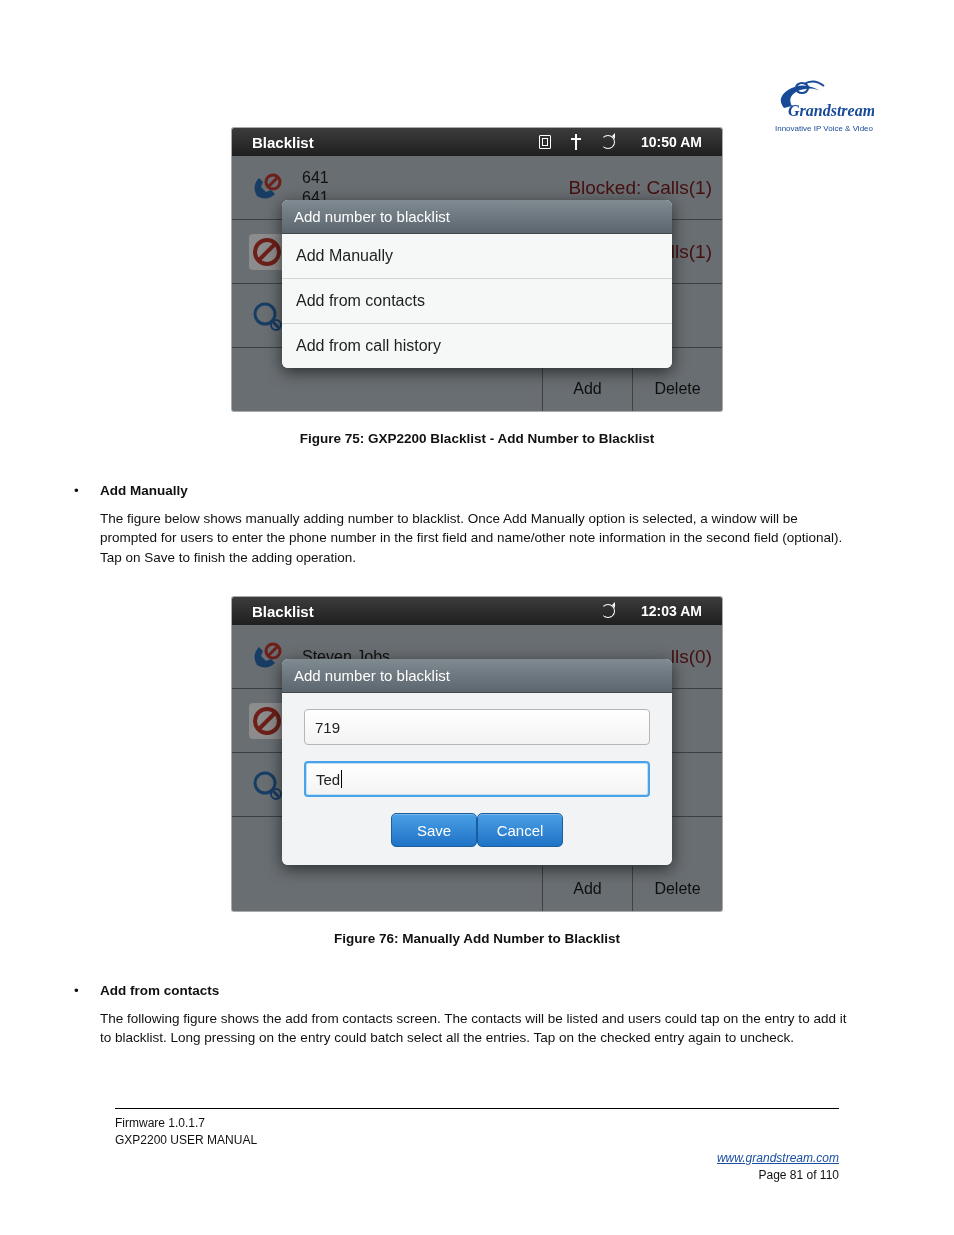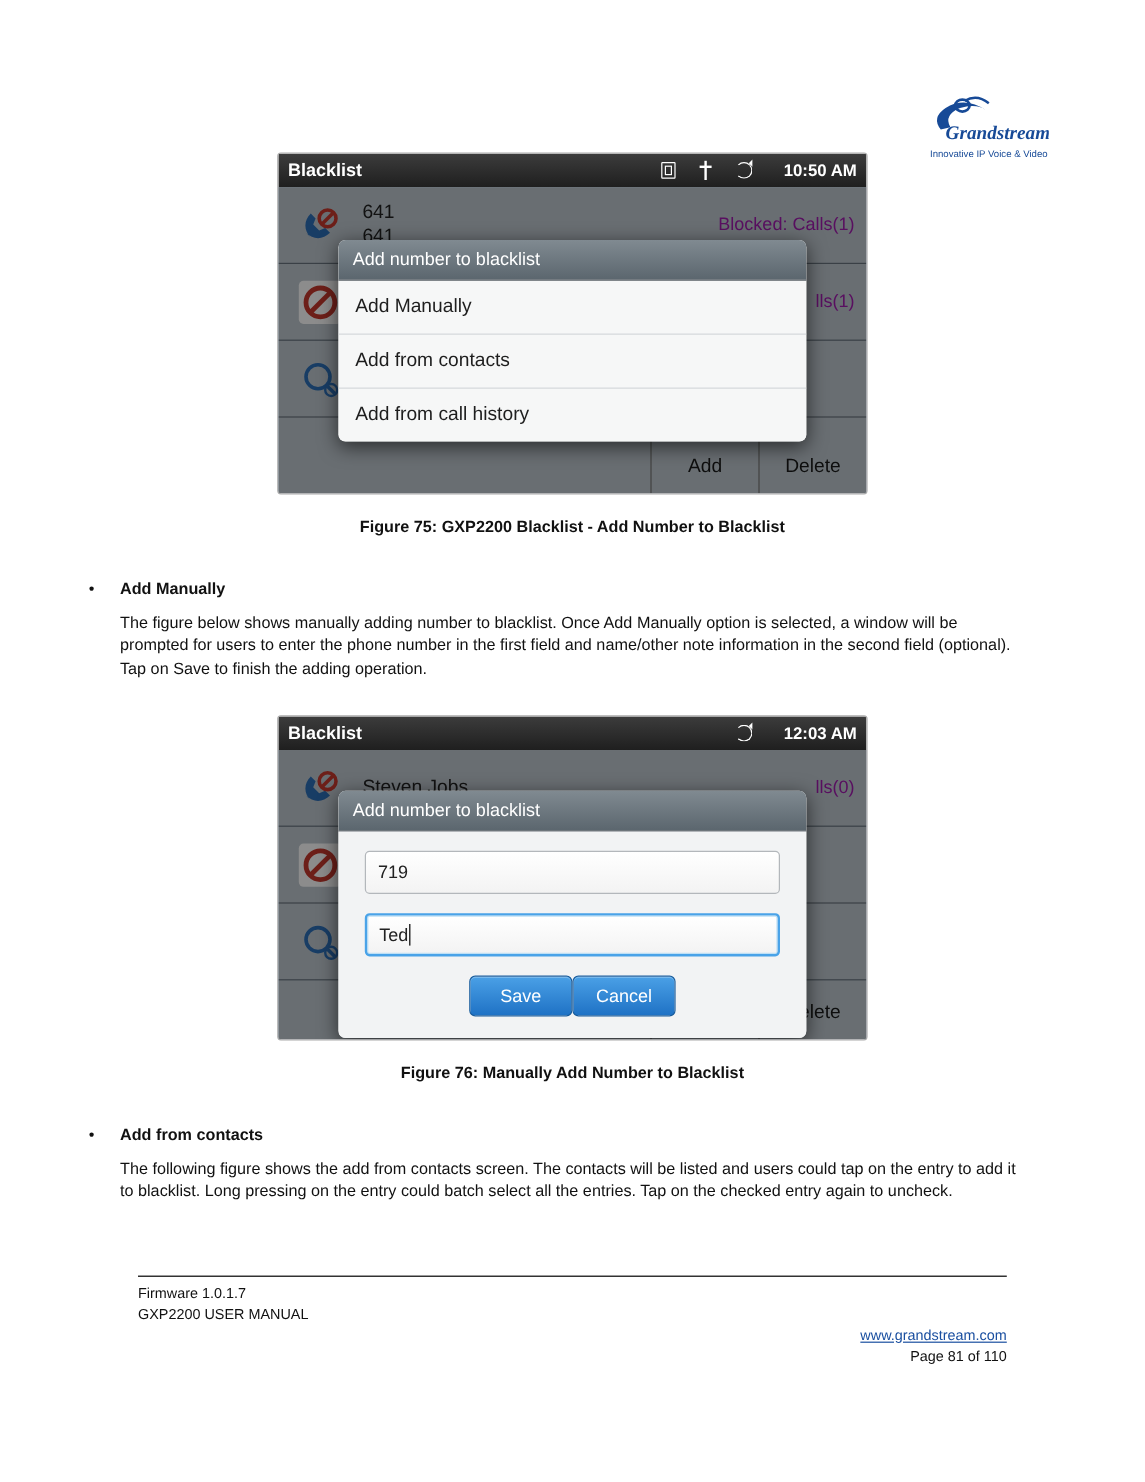--- a/index.html
+++ b/index.html
@@ -2,31 +2,31 @@
 <html><head>
 <meta charset="utf-8">
 <style>
   * { box-sizing: border-box; margin: 0; padding: 0; }
   body { font-family: Arial, Helvetica, sans-serif; background: #fff; width: 954px; margin: 0 auto; }
   .page { position: relative; padding: 50px 60px; min-height: 1235px; }
   .logo { position: absolute; top: 76px; right: 80px; text-align: center; }
   .logo svg { display: block; }
   .logo-caption { font-size: 8px; color: #174a97; margin-top: 2px; }
   .screenshot { width: 490px; margin: 0 auto; display: block; position: relative; border-radius: 2px; overflow: hidden; box-shadow: 0 0 0 1px #aaa; }
-  .status-bar { background: linear-gradient(#3c3c3c, #1f1f1f); color: #fff; height: 28px; display: flex; align-items: center; padding: 0 8px; font-size: 15px; }
+  .status-bar { background: linear-gradient(#3c3c3c, #1f1f1f); color: #fff; height: 28px; display: flex; align-items: center; padding: 0 20px; font-size: 15px; }
   .status-title { font-weight: bold; flex: 1; }
   .status-icons { display: flex; align-items: center; gap: 20px; font-size: 13px; }
   .status-time { font-weight: bold; font-size: 14px; margin-left: 6px; }
   .screen-body { position: relative; height: 255px; background: #3b4c5e; }
-  .screen-body.second { height: 241px; }
+  .screen-body.second { height: 286px; }
   .overlay { position: absolute; inset: 0; background: rgba(0,0,0,.45); }
   .bg-row { display: flex; align-items: center; height: 64px; border-bottom: 1px solid #6a7580; }
   .bg-icon { width: 70px; display: flex; align-items: center; justify-content: center; color: #2d6fb8; }
   .bg-text { flex: 1; color: #222; font-size: 16px; line-height: 1.25; }
-  .bg-right { color: #a21caf; font-size: 15px; padding-right: 10px; text-align: right; }
+  .bg-right { color: #7f1d1d; font-size: 19px; padding-right: 10px; text-align: right; }
   .bg-footer { display:flex; height:45px; }
   .bg-footer .f-spacer { flex: 1; }
   .bg-footer .f-btn { width: 90px; display:flex; align-items:center; justify-content:center; color:#1a1a1a; font-size:16px; border-left:1px solid #777; }
   .dialog { position: absolute; left: 50px; right: 50px; top: 16px; background: #f4f5f6; border-radius: 6px; box-shadow: 0 4px 16px rgba(0,0,0,.6); overflow: hidden; }
   .dialog-title { background: linear-gradient(#808a91, #5b666e); color: #fff; font-size: 15px; padding: 8px 12px; border-bottom: 1px solid #40484e; }
   .dialog-option { padding: 13px 14px; font-size: 16px; color: #1e1e1e; border-bottom: 1px solid #d0d3d6; background:#f6f7f7; }
   .dialog-option:last-child { border-bottom: none; }
   .dialog-body { padding: 16px 22px 18px; background: #f2f3f4; }
   .text-input { width: 100%; height: 36px; border: 1px solid #b3b7bb; border-radius: 4px; background: linear-gradient(#fff,#f3f3f3); padding: 16px 10px; font-size: 15px; color: #222; margin-bottom: 16px; display:flex; align-items:center; }
   .text-input.focused { border: 2px solid #4aa3e8; box-shadow: inset 0 0 0 1px #bfe0f5; }
@@ -35,21 +35,21 @@
   .btn { min-width: 86px; height: 34px; border-radius: 5px; background: linear-gradient(#4aa0e6,#1f72c5); color:#fff; font-size:15px; display:flex; align-items:center; justify-content:center; border:1px solid #1b5e9e; box-shadow: inset 0 1px 0 rgba(255,255,255,.25); }
   .figure-label { text-align: center; font-family: Verdana, Arial, sans-serif; font-weight: bold; font-size: 13.5px; color: #111; margin-top: 20px; }
   .body-text { font-family: Verdana, Arial, sans-serif; font-size: 13.5px; color: #111; line-height: 1.45; }
   .bullet-row { display:flex; margin: 20px 0 8px; }
   .bullet-sym { width: 40px; padding-left: 14px; }
   .bullet-head { font-weight: bold; }
   .para { margin: 8px 40px 0; }
   .footer-rule { border: none; border-top: 1px solid #000; margin: 60px 55px 0; }
   .footer-row { display:flex; justify-content: space-between; font-size: 12px; margin: 6px 55px 0; flex-direction: column; }
   .footer-right { text-align: right; }
-  .url { color: #1a4fa0; text-decoration: underline; }
+  .url { color: #1a4fa0; text-decoration: underline; font-style: italic; }
   .mid-block { margin-top: 35px; }
   .icon-sync { display:inline-block; width:14px; height:14px; border:1.5px solid #fff; border-left-color:transparent; border-radius:50%; position:relative; }
   .icon-sync::after{content:'';position:absolute;top:-3px;right:-1px;border:3px solid transparent;border-right-color:#fff;}
   .icon-card { display:inline-block; width:12px; height:14px; border:1.5px solid #fff; border-radius:1px; position:relative;}
   .icon-card::after{content:'';position:absolute;left:2px;right:2px;top:2px;bottom:2px;border:1px solid #fff;}
   .icon-usb{ width:10px; height:16px; position:relative;}
   .icon-usb::before{content:'';position:absolute;left:4px;top:0;width:2px;height:16px;background:#fff;}
   .icon-usb::after{content:'';position:absolute;left:0;top:4px;width:10px;height:2px;background:#fff;}
   .bg-surface { position:absolute; inset:0; background:#bfc9d0; }
 </style>

